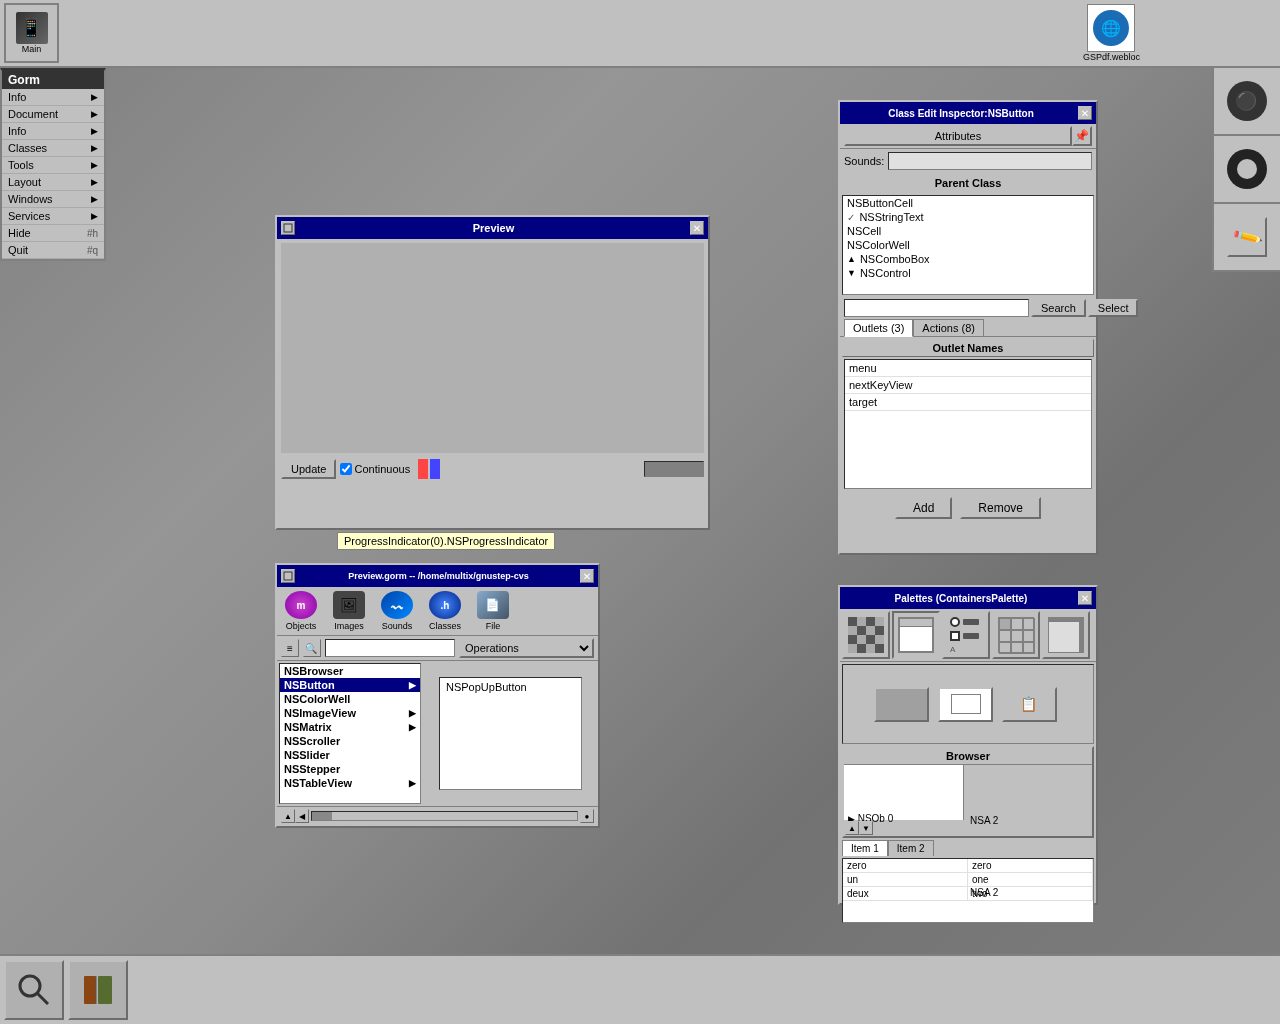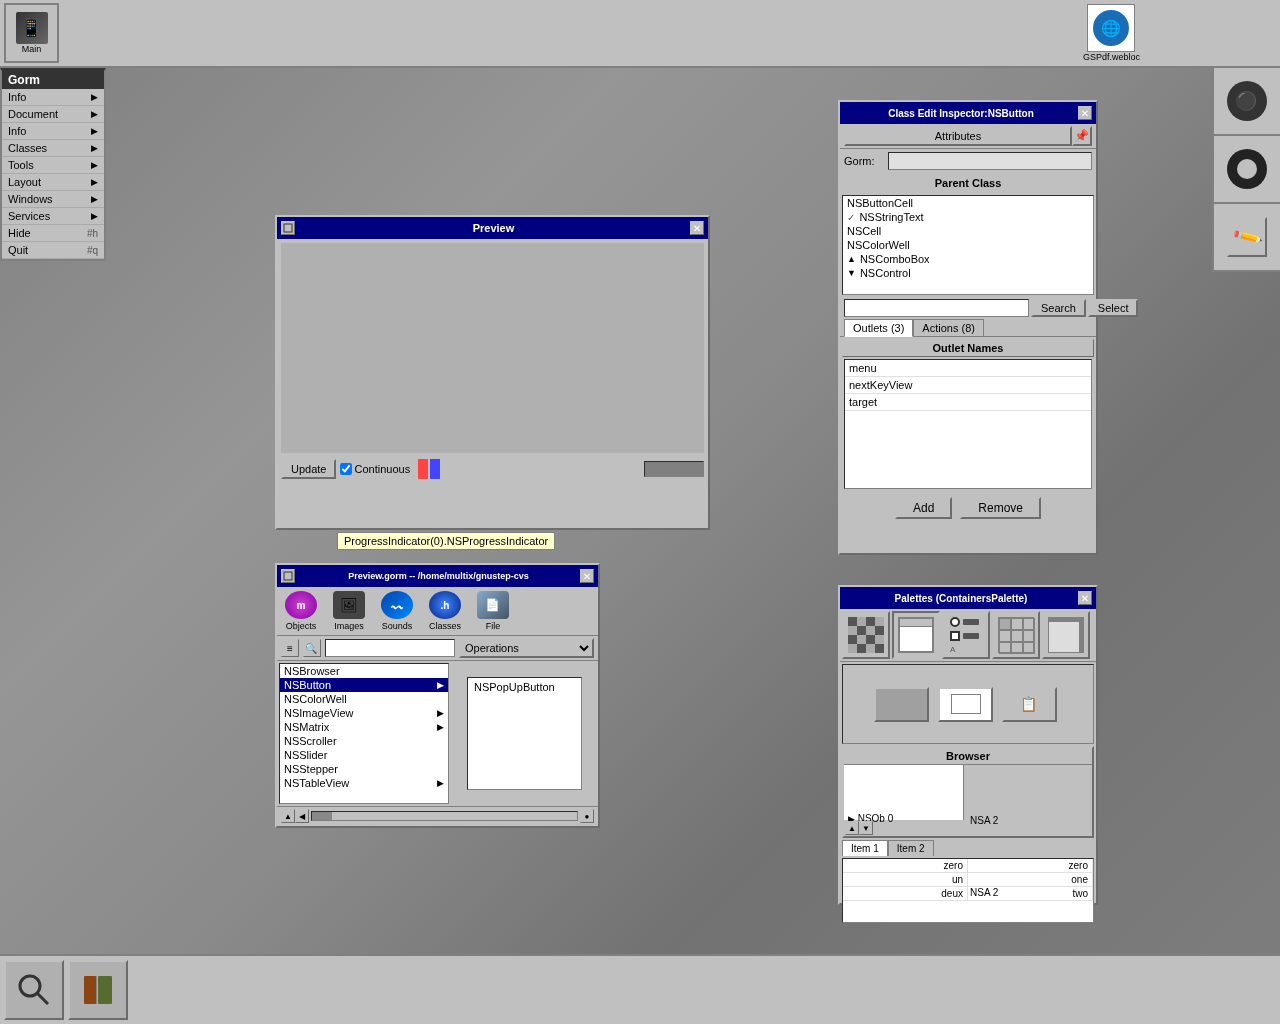--- a/index.html
+++ b/index.html
@@ -255,25 +255,26 @@
       border: 2px outset #c0c0c0;
       font-size: 11px;
     }
 
     .gorm-list-panel {
       display: flex;
       height: 145px;
     }
 
     .gorm-list-left {
-      width: 170px;
+      width: 142px;
       background: white;
       border: 1px inset #808080;
       overflow-y: auto;
       margin: 2px;
+      font-weight: bold;
     }
 
     .gorm-list-item {
       padding: 1px 4px;
       cursor: pointer;
       display: flex;
       align-items: center;
       justify-content: space-between;
     }
 
@@ -627,21 +628,20 @@
       background: white;
       border: 1px inset #808080;
       margin: 2px;
       height: 65px;
       overflow-y: auto;
     }
 
     .data-row {
       display: flex;
       border-bottom: 1px solid #e0e0e0;
-      text-align: right;
     }
 
     .data-cell {
       flex: 1;
       padding: 1px 4px;
       font-size: 10px;
       border-right: 1px solid #e0e0e0;
     }
 
     
@@ -917,21 +917,21 @@
       <span class="window-titlebar-title" style="font-size:10px;">Class Edit Inspector:NSButton</span>
       <div class="window-close-btn">✕</div>
     </div>
 
     <div class="inspector-toolbar">
       <div class="inspector-attrs-btn">Attributes</div>
       <div class="inspector-pin-btn">📌</div>
     </div>
 
     <div class="inspector-class-row">
-      <span class="inspector-class-label">Gorm:</span>
+      <span class="inspector-class-label">Sounds:</span>
       <input type="text" class="inspector-class-input" style="">
     </div>
 
     <div class="inspector-parent-header">Parent Class</div>
 
     <div class="inspector-class-list">
       <div class="inspector-class-list-item">
         <span>NSButtonCell</span>
       </div>
       <div class="inspector-class-list-item">

